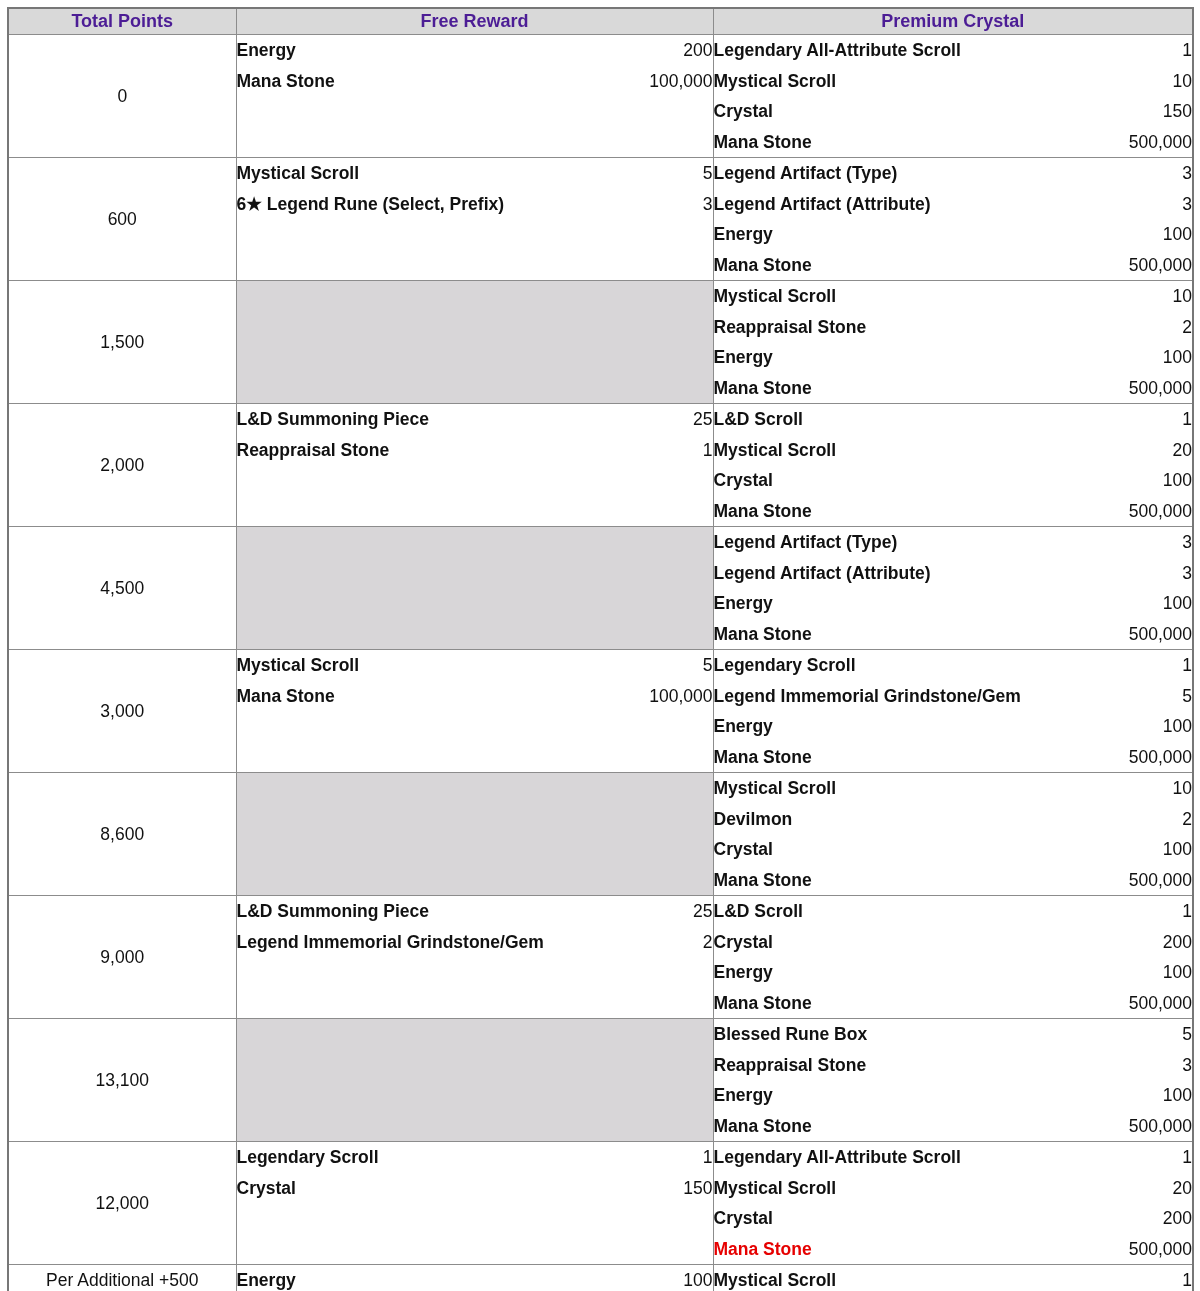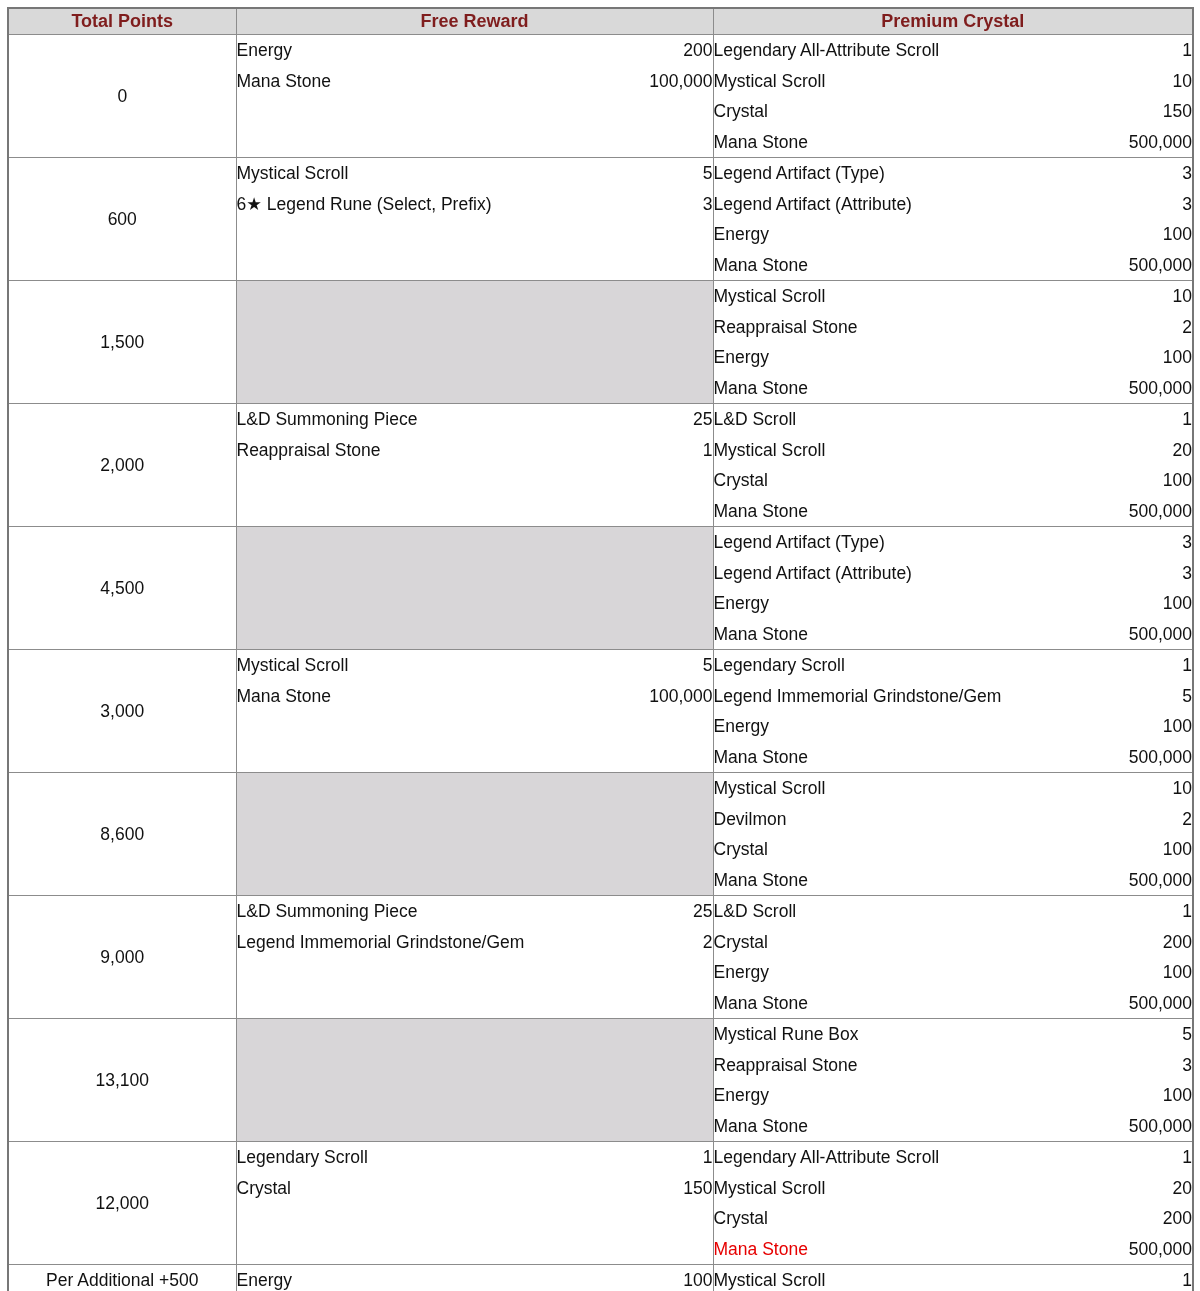--- a/index.html
+++ b/index.html
@@ -27,21 +27,21 @@
   table.rewards col.c-premium { width: 480px; }
   table.rewards th, table.rewards td {
     border: 1px solid #8c8c8c;
     padding: 0;
   }
   thead th {
     background: #d9d9d9;
     height: 25px;
     font-size: 18px;
     font-weight: bold;
-    color: #7f1d1d;
+    color: #4c1d95;
     text-align: center;
     vertical-align: middle;
   }
   tbody tr { height: 122px; }
   tbody tr:last-child { height: 31px; }
   td.points-cell {
     text-align: center;
     vertical-align: middle;
     font-size: 17.5px;
     color: #111111;
@@ -57,21 +57,21 @@
   }
   .item-line {
     display: flex;
     justify-content: space-between;
     align-items: baseline;
     line-height: 30.5px;
     font-size: 17.5px;
     color: #111111;
     white-space: nowrap;
   }
-  .item-name { text-align: right; overflow: hidden; }
+  .item-name { text-align: right; overflow: hidden; font-weight: bold; }
   .item-qty  { text-align: right; padding-left: 8px; }
 </style>
 </head>
 <body>
 
 <div class="table-wrap">
   <table class="rewards">
     <colgroup>
       <col class="c-points">
       <col class="c-free">
@@ -304,21 +304,21 @@
               <span class="item-name">Mana Stone</span>
               <span class="item-qty">500,000</span>
             </div>
           </td>
         </tr>
         <tr>
           <td class="points-cell">13,100</td>
           <td class="reward-cell empty-cell"></td>
           <td class="reward-cell">
             <div class="item-line">
-              <span class="item-name">Mystical Rune Box</span>
+              <span class="item-name">Blessed Rune Box</span>
               <span class="item-qty">5</span>
             </div>
             <div class="item-line">
               <span class="item-name">Reappraisal Stone</span>
               <span class="item-qty">3</span>
             </div>
             <div class="item-line">
               <span class="item-name">Energy</span>
               <span class="item-qty">100</span>
             </div>

